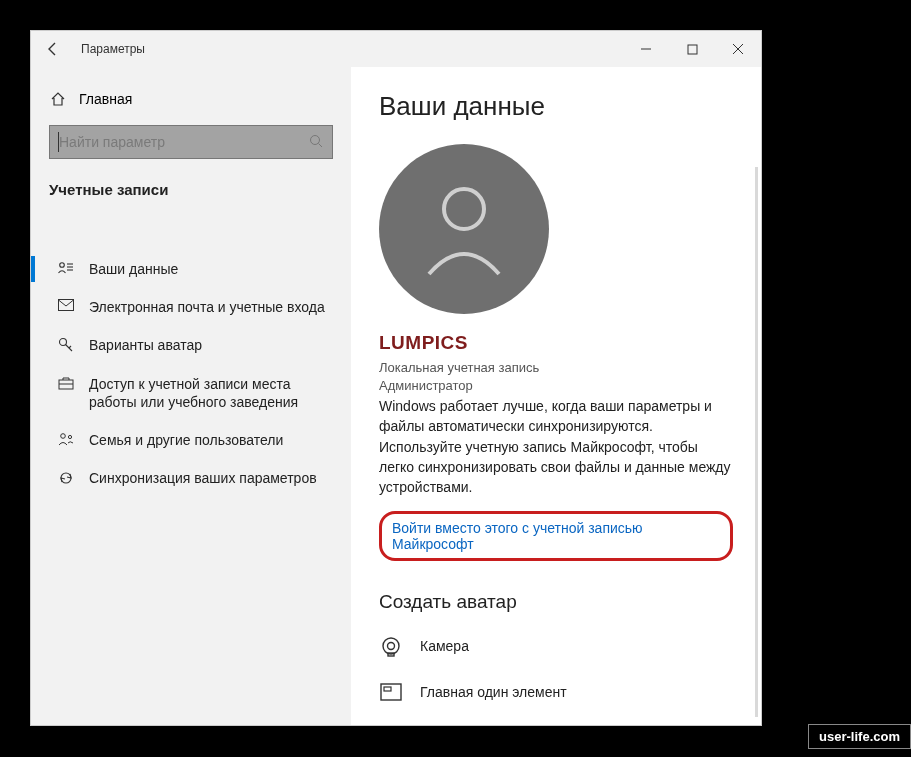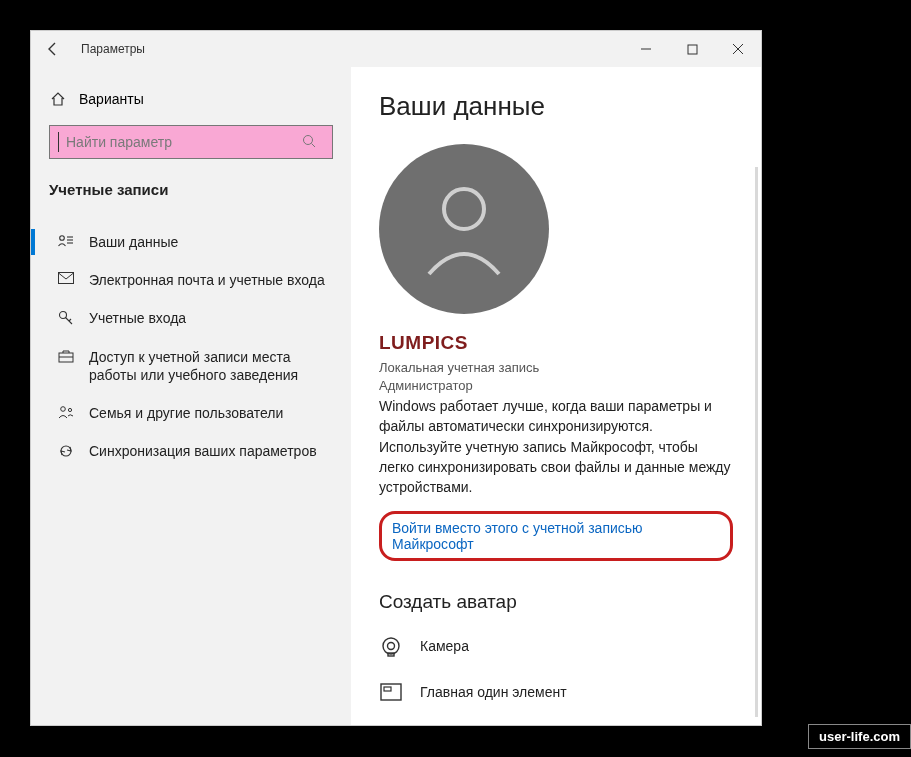--- a/index.html
+++ b/index.html
@@ -39,35 +39,35 @@
     background: #f2f2f2;
     padding: 22px 18px 0 18px;
     display:flex; flex-direction:column;
   }
   .home-row { display:flex; align-items:center; gap:12px; font-size:14px; margin-bottom:16px; padding:2px 0;}
   .home-row .icon { width:18px; display:flex; justify-content:center;}
   .search {
     border: 1px solid #777;
     height: 34px;
     display:flex; align-items:center;
-    padding: 0 16px;
-    background: #f9a8d4;
+    padding: 0 9px;
+    background: #a3a3a3;
     margin-bottom: 22px;
     position: relative;
   }
   .search input {
     border:none; outline:none; flex:1; font-size:14px; background:transparent; color:#333;
   }
   .search input::placeholder { color:#7a7a7a; }
   .search .cursor {
     position:absolute; left:8px; top:6px; bottom:6px; width:1px; background:#333;
   }
   .search .magnify { color:#777; font-size:14px; }
   .category {
-    font-weight:600; font-size:15px; color:#222; margin-bottom: 25px;
+    font-weight:600; font-size:15px; color:#222; margin-bottom: 52px;
   }
   .nav { display:flex; flex-direction:column; }
   .nav-item {
     display:flex; align-items:flex-start; gap:14px;
     padding: 10px 0 10px 8px;
     font-size:14px; color:#222;
     position:relative;
   }
   .nav-item .icon { width:18px; display:flex; justify-content:center; align-items:center; color:#333; margin-top:1px;}
   .nav-item.active::before {
@@ -136,21 +136,21 @@
   </div>
 
   <div class="client">
     <div class="sidebar">
       <div class="home-row">
         <span class="icon">
           <svg width="16" height="16" viewBox="0 0 16 16">
               <path d="M2 8 L8 2 L14 8 M4 7 V14 H12 V7" stroke="#333" stroke-width="1.2" fill="none"></path>
             </svg>
         </span>
-        <span>Варианты</span>
+        <span>Главная</span>
       </div>
 
       <div class="search">
         <span class="cursor"></span>
         <input type="text" placeholder="Найти параметр" style="">
         <span class="magnify">
           <svg width="14" height="14" viewBox="0 0 14 14">
               <circle cx="6" cy="6" r="4.5" stroke="#777" stroke-width="1" fill="none"></circle>
               <line x1="9.5" y1="9.5" x2="13" y2="13" stroke="#777" stroke-width="1"></line>
             </svg>
@@ -182,21 +182,21 @@
           <span class="label">Электронная почта и учетные входа</span>
         </div>
         <div class="nav-item">
           <span class="icon">
             <svg width="16" height="16" viewBox="0 0 16 16">
                 <circle cx="5" cy="5" r="3.5" stroke="#333" stroke-width="1.1" fill="none"></circle>
                 <line x1="7.5" y1="7.5" x2="14" y2="14" stroke="#333" stroke-width="1.1"></line>
                 <line x1="11" y1="11" x2="13" y2="9" stroke="#333" stroke-width="1.1"></line>
               </svg>
           </span>
-          <span class="label">Учетные входа</span>
+          <span class="label">Варианты аватар</span>
         </div>
         <div class="nav-item">
           <span class="icon">
             <svg width="16" height="14" viewBox="0 0 16 14">
                 <rect x="1" y="4" width="14" height="9" stroke="#333" stroke-width="1" fill="none"></rect>
                 <path d="M5 4 V2 H11 V4" stroke="#333" stroke-width="1" fill="none"></path>
                 <line x1="1" y1="8" x2="15" y2="8" stroke="#333" stroke-width="1"></line>
               </svg>
           </span>
           <span class="label">Доступ к учетной записи места работы или учебного заведения</span>

